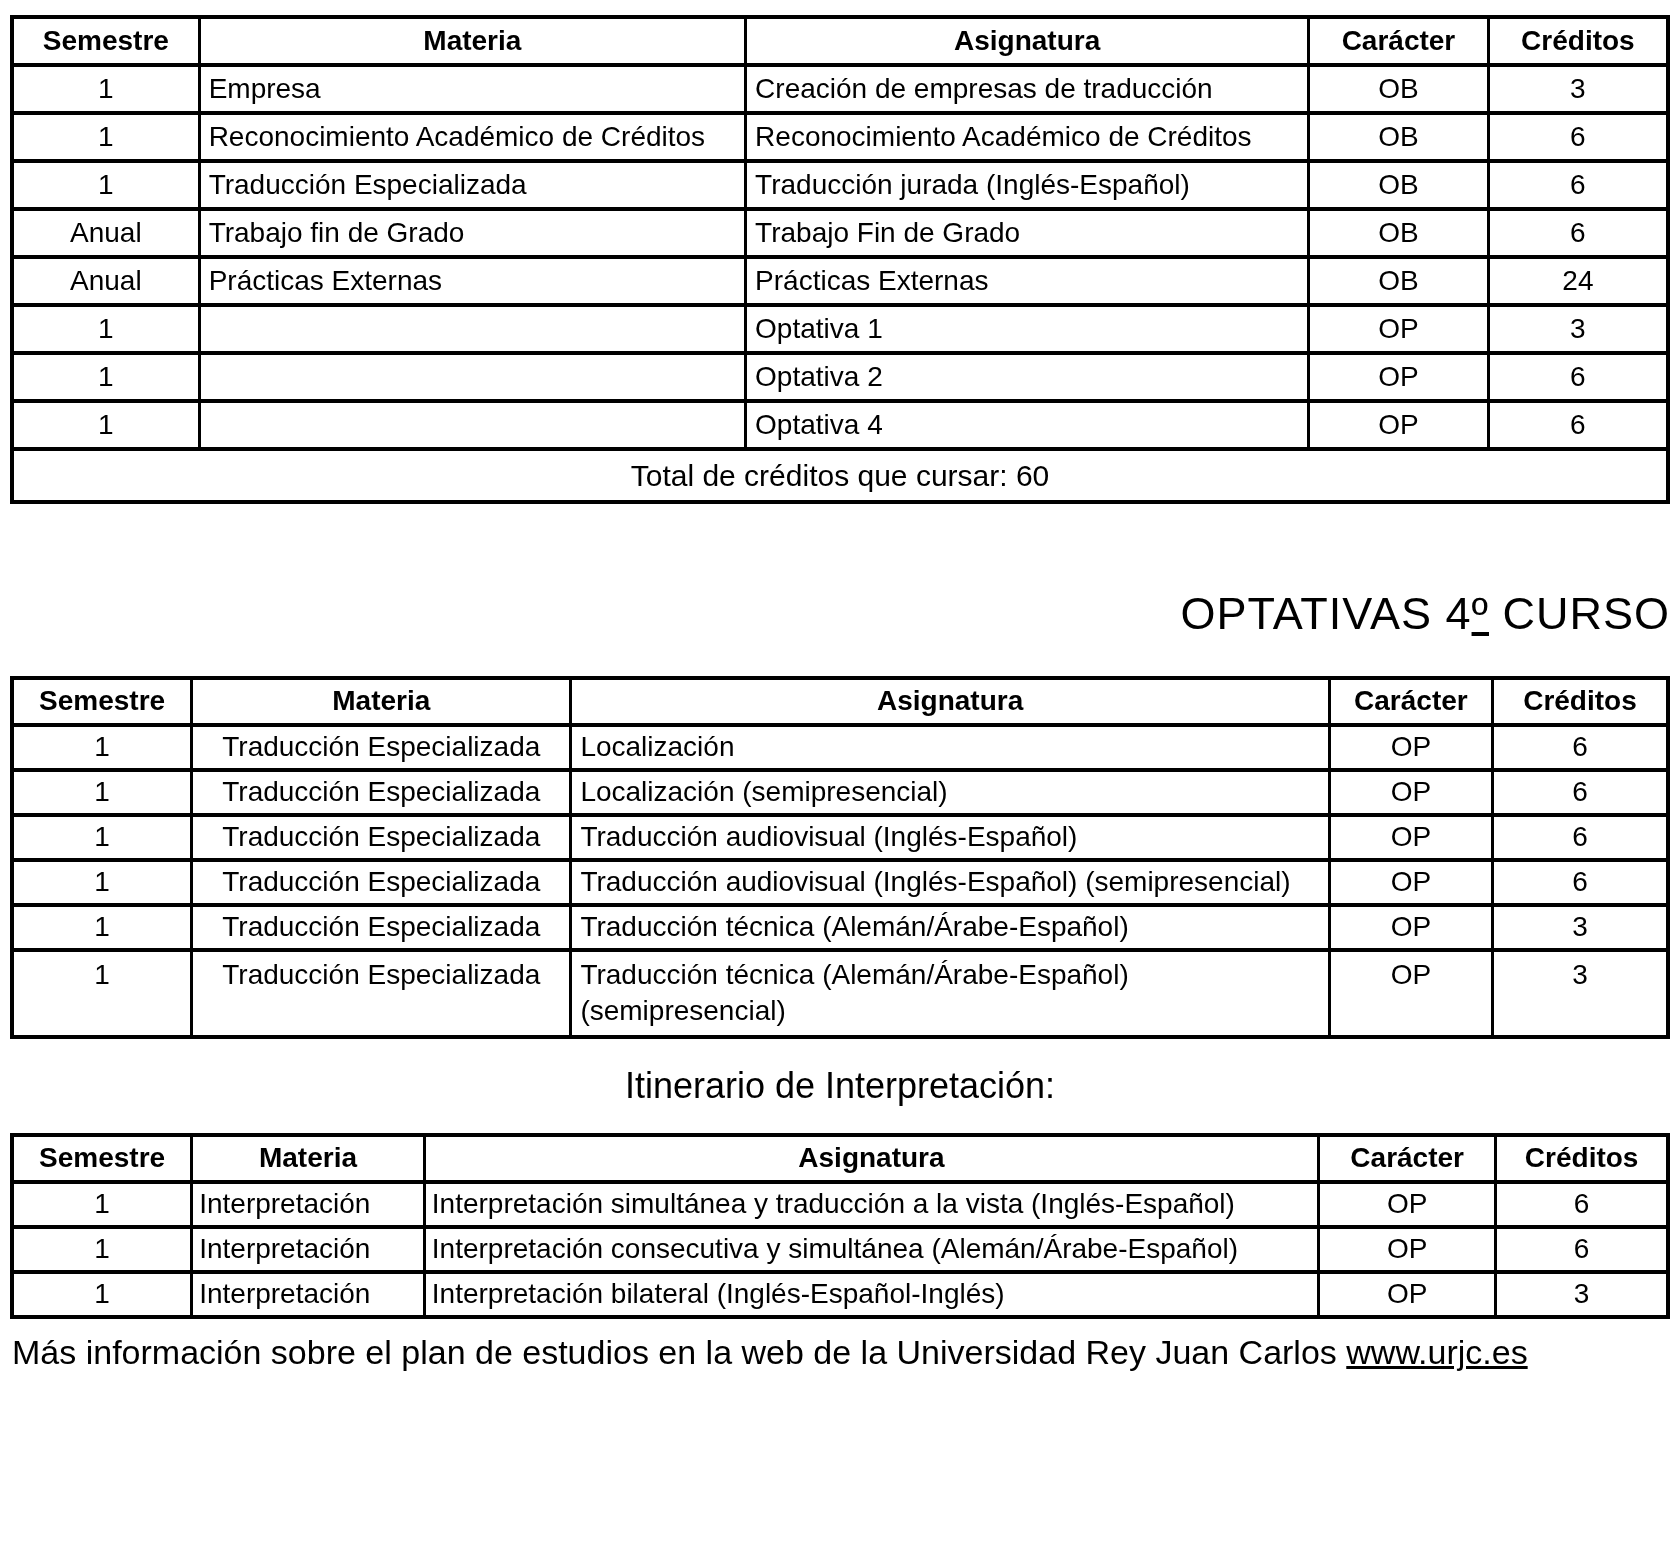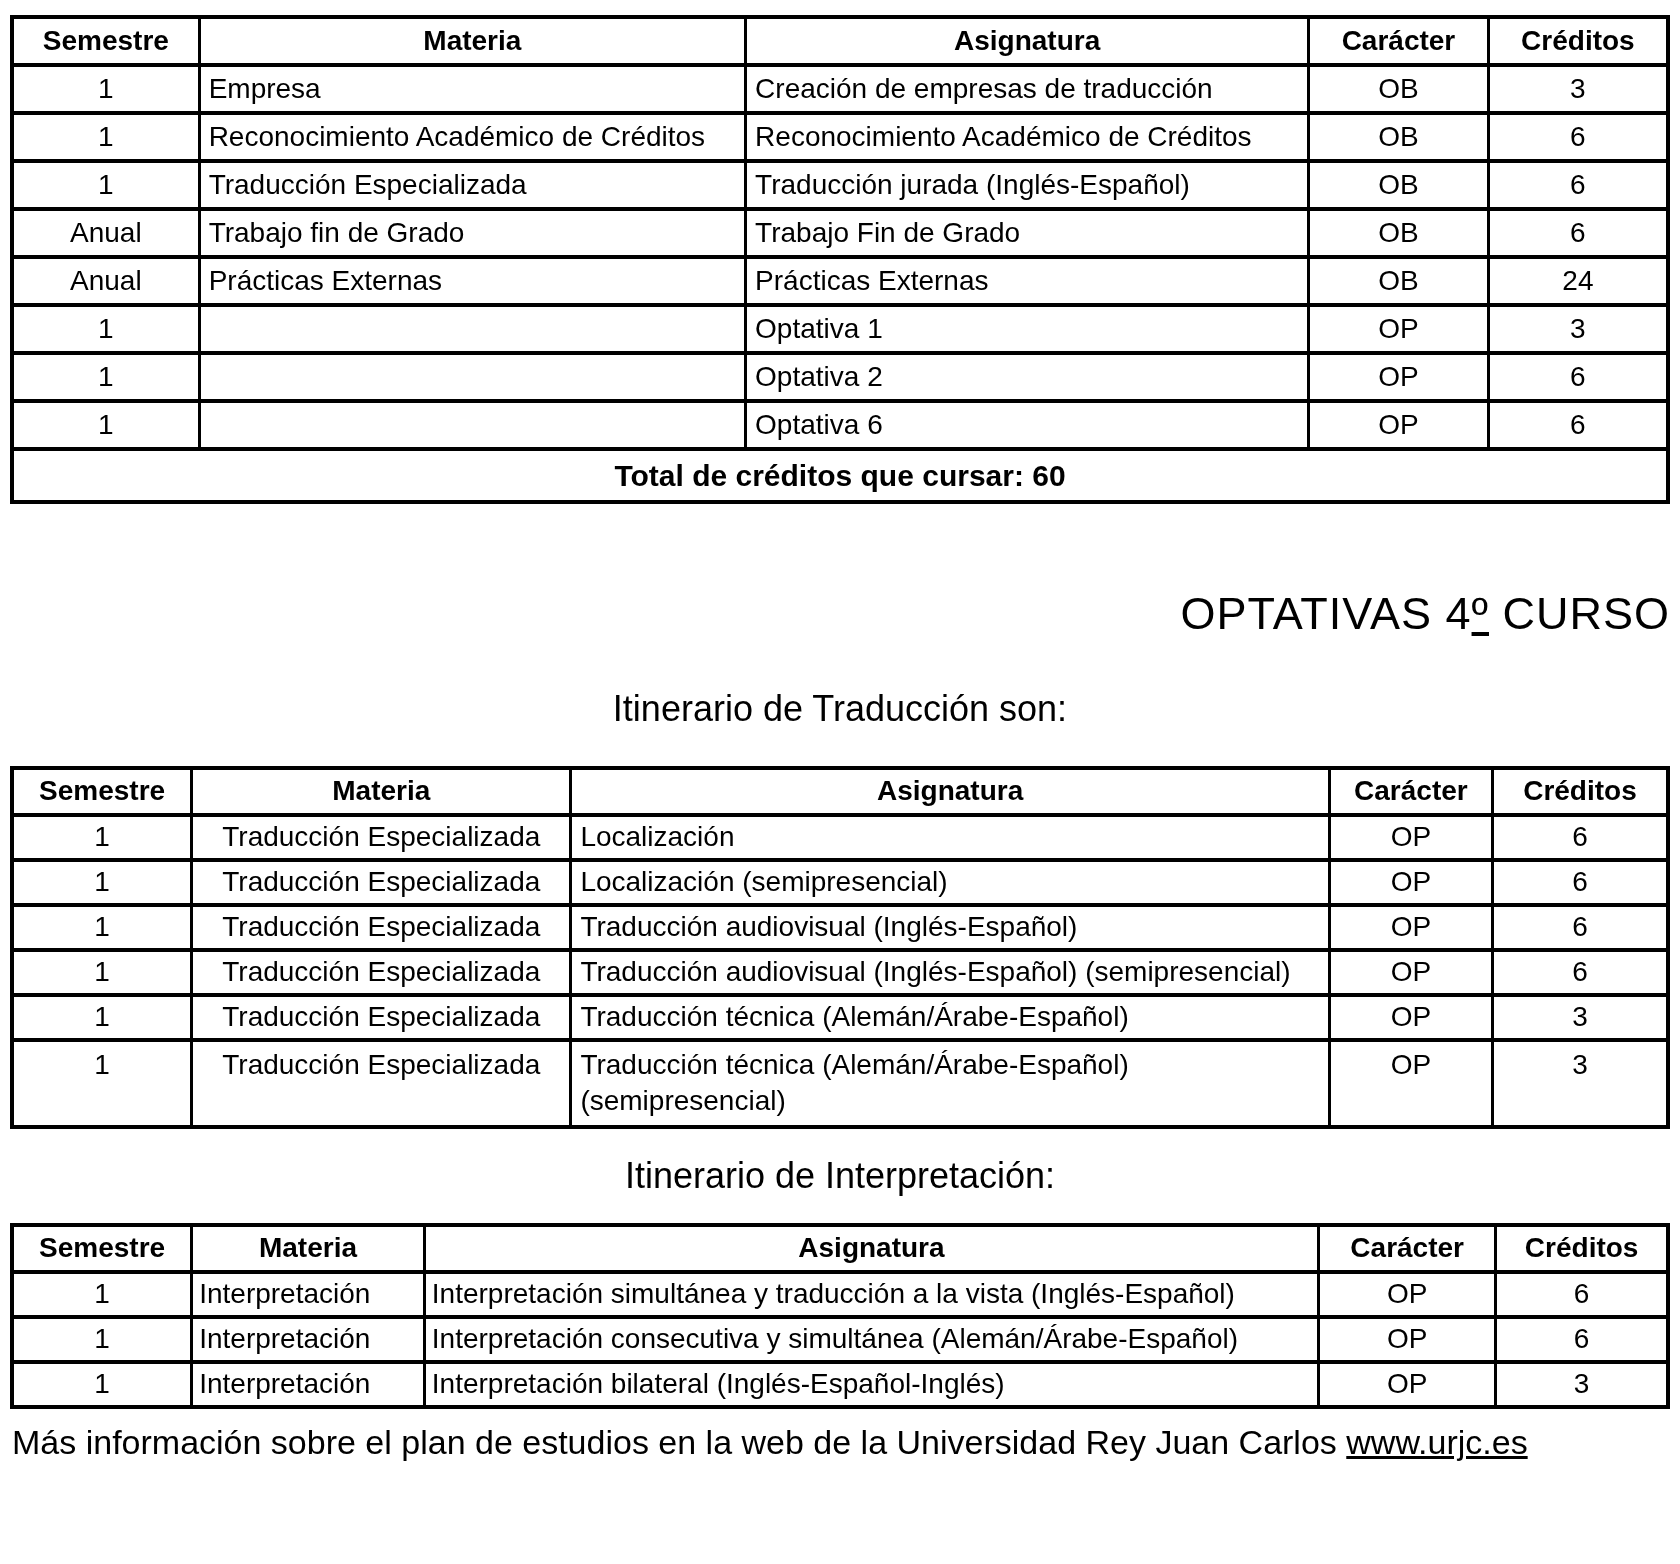--- a/index.html
+++ b/index.html
@@ -28,21 +28,21 @@
     white-space: pre;
     overflow: hidden;
     padding: 0 4px;
   }
   th { font-weight: bold; }
 
   
   .t1 .title-cell  { height: 47px; font-size: 30px; }
   .t1 thead .hdr th { height: 48px; }
   .t1 tbody td { height: 48px; }
-  .t1 tfoot td { height: 53px; font-size: 30px; font-weight: bold; }
+  .t1 tfoot td { height: 53px; font-size: 30px; font-weight: normal; }
   .t1 tbody td.c1, .t1 tbody td.c2 { text-align: left; padding-left: 8px; }
 
   
   .t2 { margin-top: 36px; }
   .t2 thead th { height: 47px; }
   .t2 tbody td { height: 45px; }
   .t2 tbody td.c2 { text-align: left; padding-left: 8px; }
   .t2 tbody tr:last-child td { height: 87px; vertical-align: top; padding-top: 5px; }
 
   
@@ -140,35 +140,34 @@
         <tr>
           <td class="c0">1</td>
           <td class="c1"></td>
           <td class="c2">Optativa 2</td>
           <td class="c3">OP</td>
           <td class="c4">6</td>
         </tr>
         <tr>
           <td class="c0">1</td>
           <td class="c1"></td>
-          <td class="c2">Optativa 6</td>
+          <td class="c2">Optativa 4</td>
           <td class="c3">OP</td>
           <td class="c4">6</td>
         </tr>
       </tbody>
     <tfoot>
       <tr>
         <td colspan="5">Total de créditos que cursar: 60</td>
       </tr>
     </tfoot>
   </table>
 
   <h1><span>OPTATIVAS 4</span><span class="ord">º</span><span> CURSO</span></h1>
 
-  <h2 class="h-trad">Itinerario de Traducción son:</h2>
 
   <table class="t2">
     <colgroup>
       <col style="width:10.85%">
         <col style="width:22.9%">
         <col style="width:45.8%">
         <col style="width:9.85%">
         <col style="width:10.6%">
     </colgroup>
     <thead>

